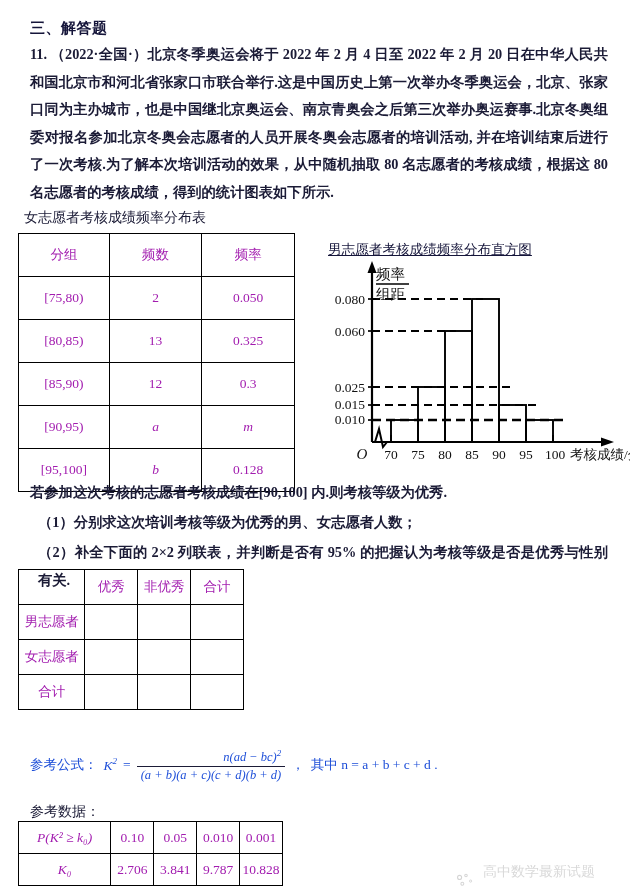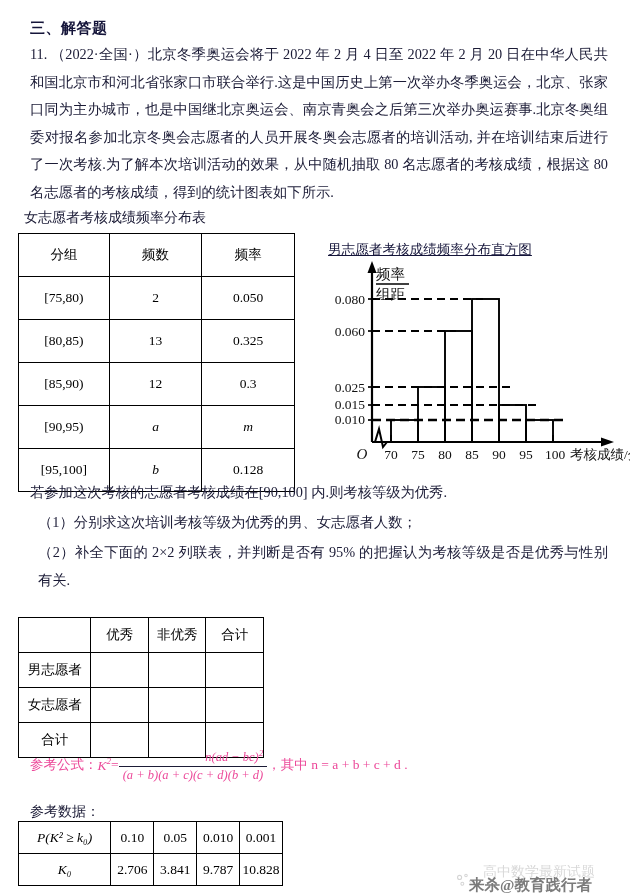--- a/index.html
+++ b/index.html
@@ -32,33 +32,34 @@
     color: #15153a;
   }
   .body-text {
     position: absolute;
     left: 30px;
     width: 578px;
     font-size: 14.3px;
     line-height: 27.5px;
     text-align: justify;
     color: #1b1b36;
+    font-weight: bold;
   }
   #stem-block { top: 28px; }
   .num-label { margin-right: 3px; }
   .tbl-caption {
     position: absolute;
     font-size: 14px;
     color: #1b1b36;
   }
   table.grid {
     position: absolute;
     border-collapse: collapse;
     font-size: 13.5px;
-    color: #000000;
+    color: #a21caf;
   }
   table.grid td, table.grid th {
     border: 1px solid #000000;
     text-align: center;
     font-weight: normal;
     padding: 0;
   }
   
   #freq-caption { left: 24px; top: 196px; }
   #freq-table { left: 18px; top: 220px; width: 277px; }
@@ -83,35 +84,36 @@
     white-space: nowrap;
     color: #15153a;
     text-decoration: underline;
   }
   #hist-svg { position: absolute; left: 0; top: 16px; }
   
   #cond-text { top: 466px; }
   #q1-text { top: 496px; left: 38px; width: 570px; }
   #q2-text { top: 526px; left: 38px; width: 570px; }
   
-  #cont-table { left: 18px; top: 604px; width: 246px; }
+  #cont-table { left: 18px; top: 556px; width: 226px; }
   #cont-table td { height: 34px; }
   #cont-table col.k1 { width: 68px; }
   #cont-table col.k2 { width: 54px; }
   #cont-table col.k3 { width: 54px; }
   #cont-table col.k4 { width: 54px; }
   
   #formula-row {
     position: absolute;
     left: 30px;
     top: 735px;
     font-size: 13.5px;
     display: flex;
     align-items: center;
-    color: #ec4899;
+    gap: 6px;
+    color: #1d4ed8;
   }
   .frac {
     display: inline-flex;
     flex-direction: column;
     align-items: flex-end;
     vertical-align: middle;
     font-size: 12.5px;
     line-height: 1.15;
   }
   .frac .num { padding: 0 4px 1px 4px; }
@@ -370,16 +372,15 @@
   </table>
 
   <div id="watermark">
     <svg class="wm-mark" viewBox="0 0 24 24">
       <circle cx="5" cy="7" r="2.2" fill="none" stroke="#777" stroke-width="1.2"></circle>
       <circle cx="12" cy="5" r="1.4" fill="none" stroke="#777" stroke-width="1.1"></circle>
       <circle cx="8" cy="14" r="1.6" fill="none" stroke="#777" stroke-width="1.1"></circle>
       <circle cx="17" cy="11" r="1.2" fill="none" stroke="#777" stroke-width="1"></circle>
     </svg>
     <div class="wm-ghost">高中数学最新试题</div>
-    <div class="wm-main">来杀@教育践行者</div>
   </div>
 
 </div>
 
 </body></html>

